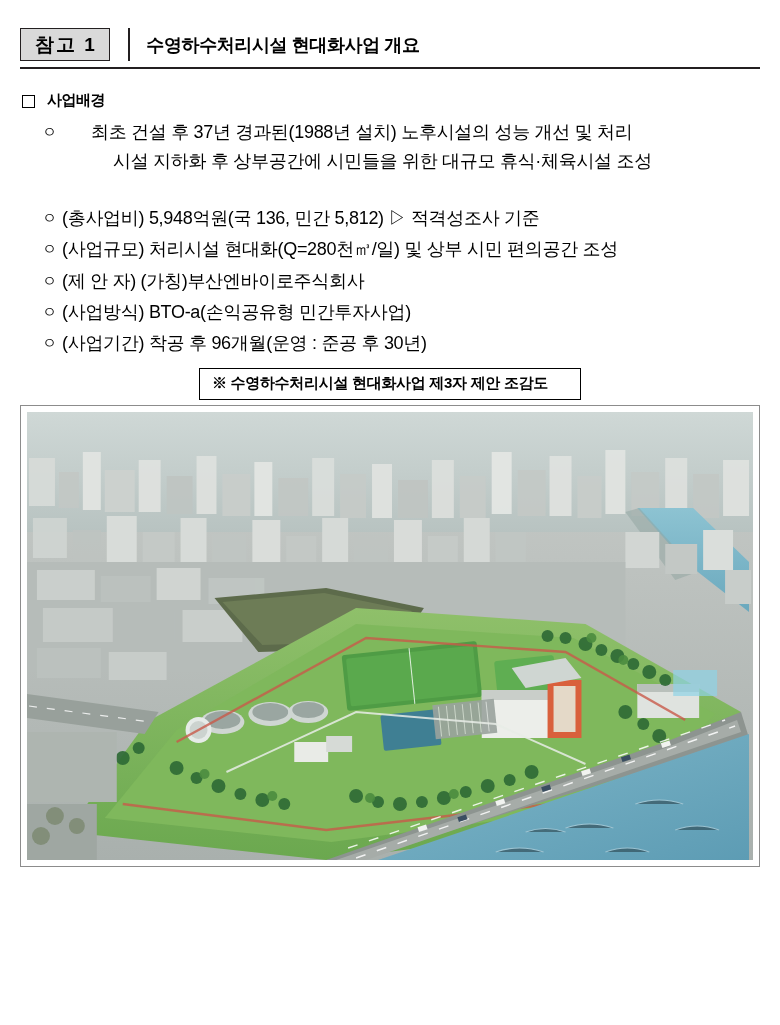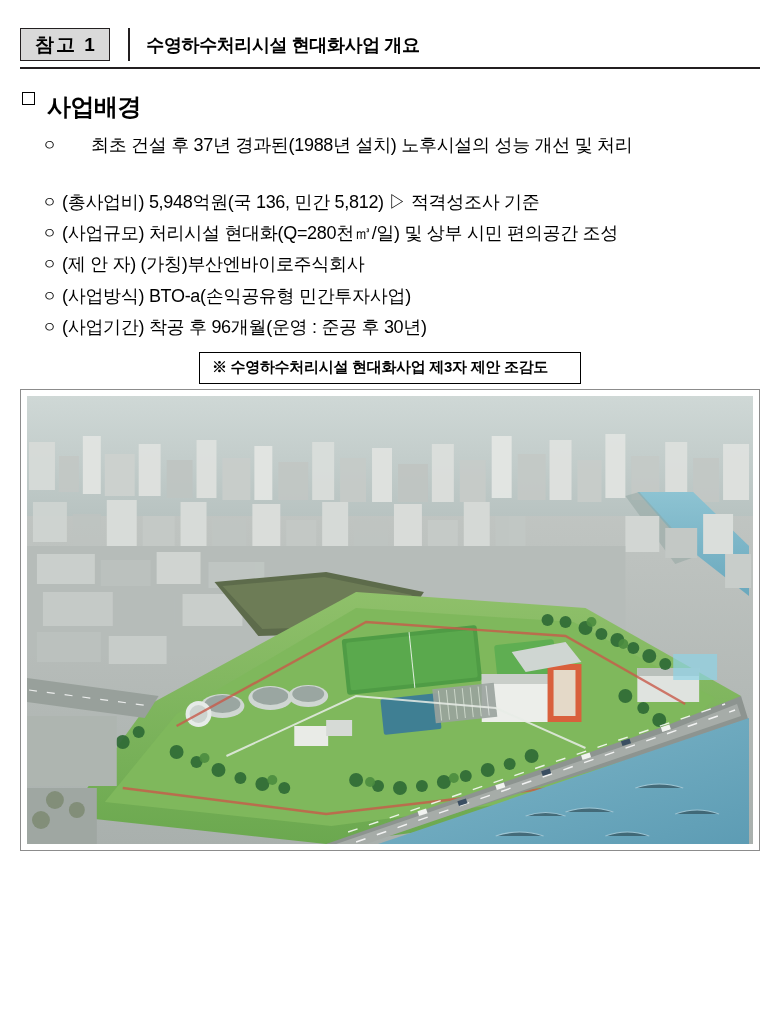--- a/index.html
+++ b/index.html
@@ -59,22 +59,23 @@
     line-height: 1;
     white-space: nowrap;
   }
 
   
   .section {
     margin-bottom: 4px;
   }
   .section-head {
     display: flex;
+    align-items: center;
     gap: 12px;
-    font-size: 24px;
+    font-size: 15px;
     font-weight: bold;
     letter-spacing: -0.5px;
     margin: 0 0 8px 2px;
   }
   .sq-bullet {
     display: inline-block;
     width: 13px;
     height: 13px;
     border: 1.8px solid #000;
     box-sizing: border-box;
@@ -173,20 +174,21 @@
   <div class="section section-bg">
     <div class="section-head">
       <span class="sq-bullet"></span>
       <span>사업배경</span>
     </div>
     <ul class="items">
       <li class="item">
         <span class="o-bullet">ㅇ</span>
         <span class="para">
           <span>최초 건설 후 37년 경과된(1988년 설치) 노후시설의 성능 개선 및 처리</span>
+          <span class="l2">시설 지하화 후 상부공간에 시민들을 위한 대규모 휴식·체육시설 조성</span>
         </span>
       </li>
     </ul>
   </div>
 
   <div class="gap-lg"></div>
 
   <div class="section">
     <ul class="items">
       <li class="item">

